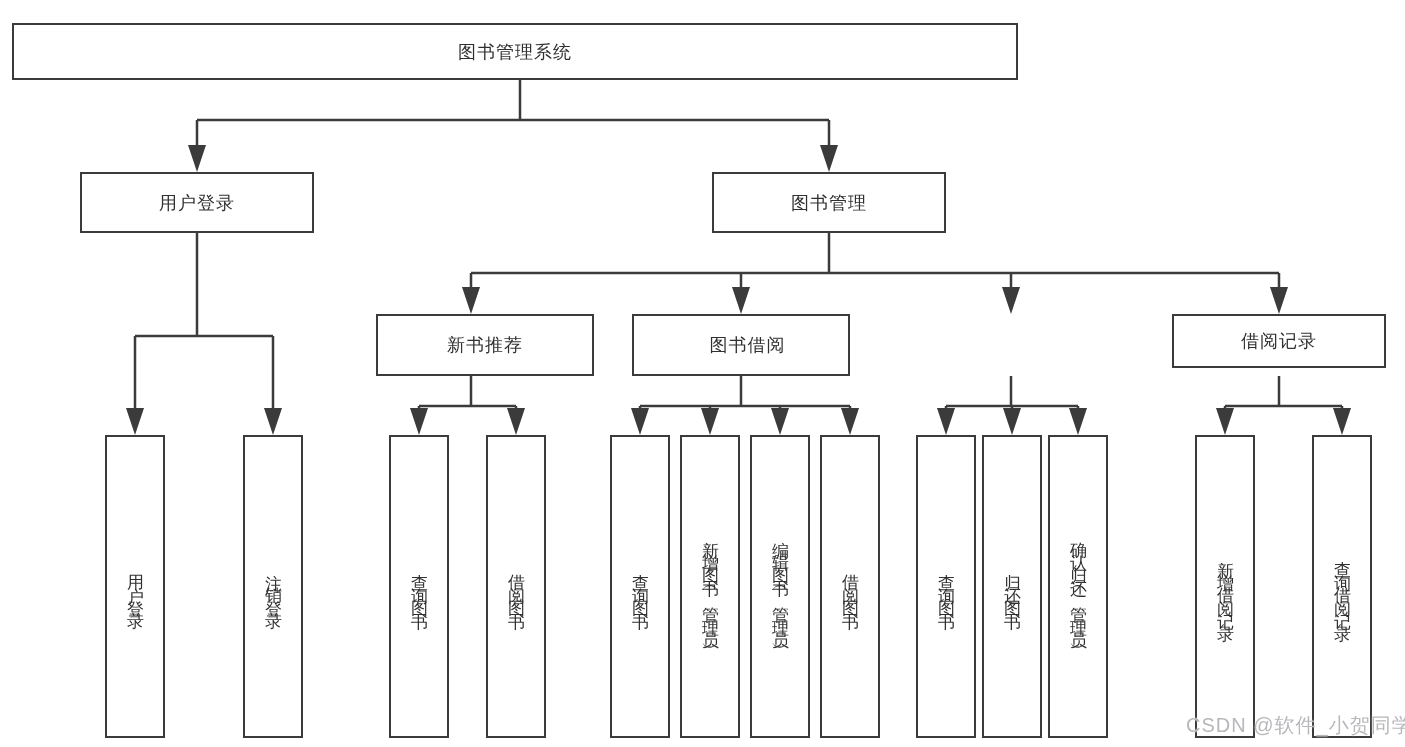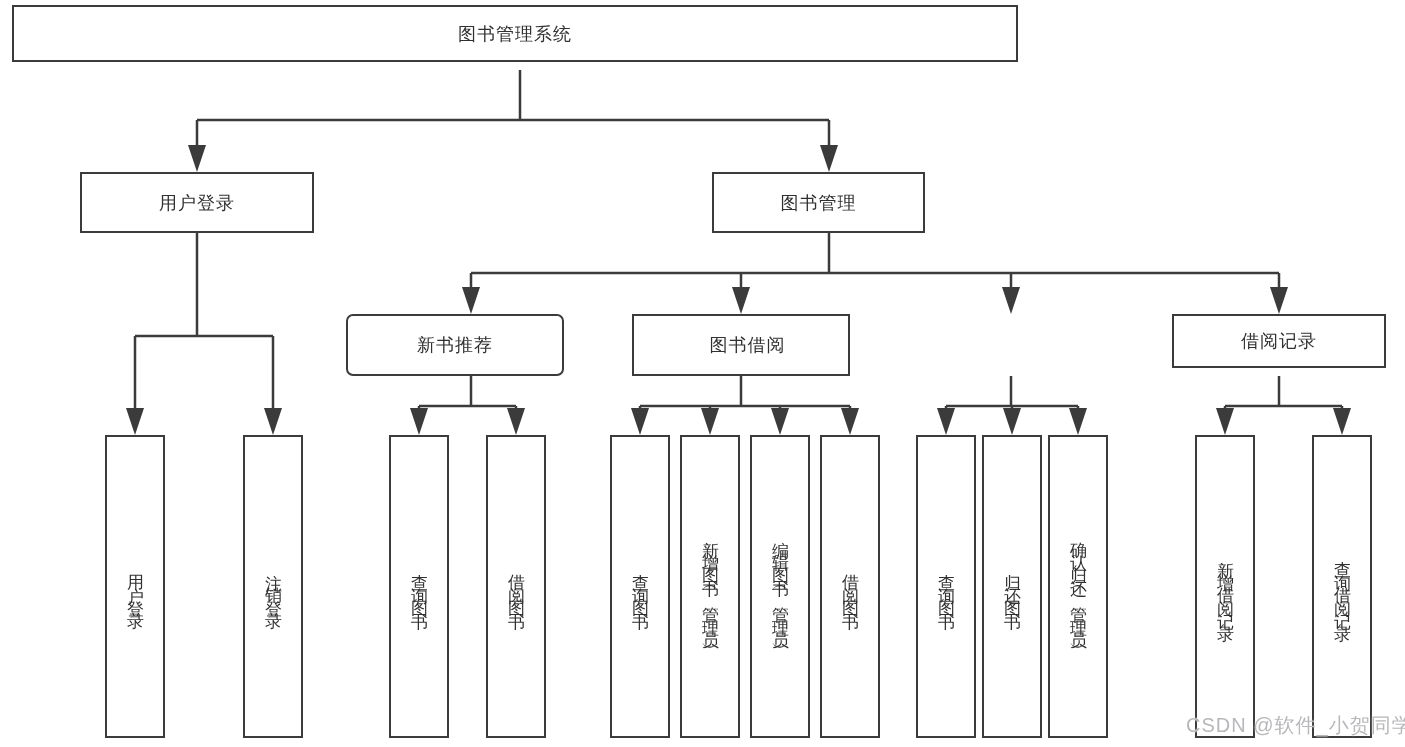--- a/index.html
+++ b/index.html
@@ -78,32 +78,32 @@
       <polygon points="771,408 789,408 780,435"></polygon>
       <polygon points="841,408 859,408 850,435"></polygon>
       <polygon points="937,408 955,408 946,435"></polygon>
       <polygon points="1003,408 1021,408 1012,435"></polygon>
       <polygon points="1069,408 1087,408 1078,435"></polygon>
       <polygon points="1216,408 1234,408 1225,435"></polygon>
       <polygon points="1333,408 1351,408 1342,435"></polygon>
     </g>
   </svg>
 
-  <div class="node h" style="left:12px;top:5px;width:1006px;height:57px;">
+  <div class="node h" style="left:12px;top:23px;width:1006px;height:57px;">
     <span>图书管理系统</span>
   </div>
 
   <div class="node h" style="left:80px;top:172px;width:234px;height:61px;">
     <span>用户登录</span>
   </div>
-  <div class="node h" style="left:712px;top:172px;width:213px;height:61px;">
+  <div class="node h" style="left:712px;top:172px;width:234px;height:61px;">
     <span>图书管理</span>
   </div>
 
-  <div class="node h" style="left:346px;top:314px;width:218px;height:62px;border-radius:7px;">
+  <div class="node h" style="left:376px;top:314px;width:218px;height:62px;">
     <span>新书推荐</span>
   </div>
   <div class="node h" style="left:632px;top:314px;width:218px;height:62px;padding-left:13px;">
     <span>图书借阅</span>
   </div>
   <div class="node h" style="left:1172px;top:314px;width:214px;height:54px;">
     <span>借阅记录</span>
   </div>
 
   <div class="node leaf" style="left:105px;">

